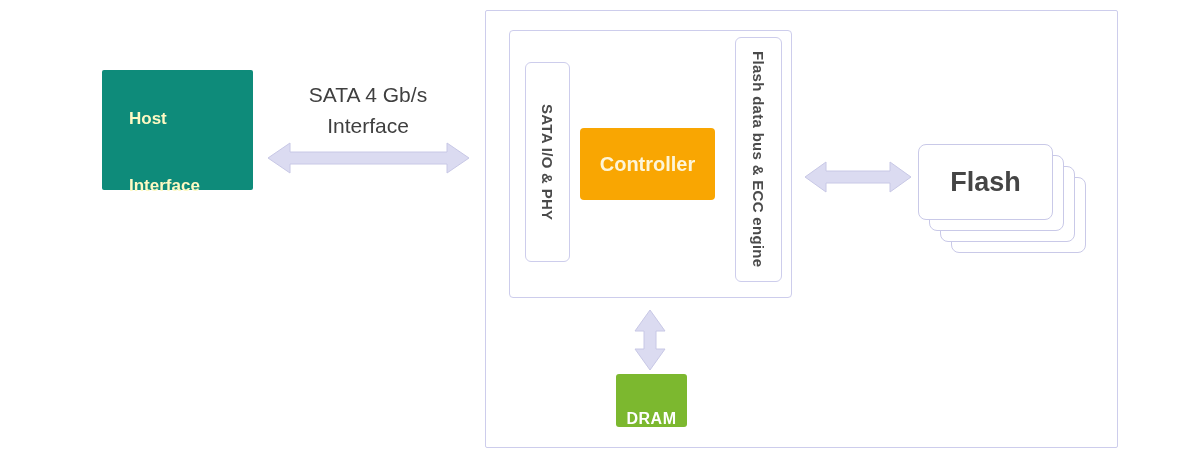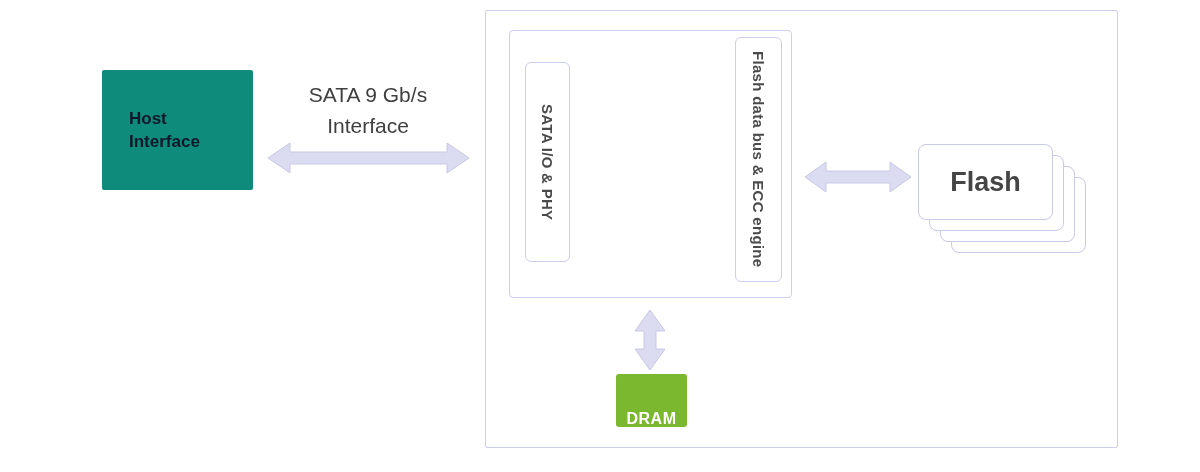--- a/index.html
+++ b/index.html
@@ -19,21 +19,21 @@
 
   
   .host-box {
     left: 102px; top: 70px; width: 151px; height: 120px;
     background: #0E8B7A;
     border-radius: 2px;
     display: flex; flex-direction: column; justify-content: center;
     padding-left: 27px;
   }
   .host-box .line {
-    color: #0f172a; font-weight: bold; font-size: 17px; line-height: 23px;
+    color: #fef9c3; font-weight: bold; font-size: 17px; line-height: 23px; margin-top: 44px;
   }
 
   
   .sata-label {
     left: 268px; top: 79px; width: 200px;
     text-align: center; color: #3F3F3F;
     font-size: 21px; line-height: 31px;
   }
 
   
@@ -116,38 +116,41 @@
 <body>
 
 <div class="stage">
 
   <div class="abs host-box">
     <span class="line">Host</span>
     <span class="line">Interface</span>
   </div>
 
   <div class="abs sata-label">
-    <div>SATA 9 Gb/s</div>
+    <div>SATA 4 Gb/s</div>
     <div>Interface</div>
   </div>
 
   <div class="abs arrow arrow-h1">
     <svg viewBox="0 0 203 34" preserveAspectRatio="none">
       <polygon points="1,17 23,2 23,11 180,11 180,2 202,17 180,32 180,23 23,23 23,32" fill="#DBDBF1" stroke="#C8C8E6" stroke-width="1"></polygon>
     </svg>
   </div>
 
   <div class="abs outer-box"></div>
 
   <div class="abs inner-box"></div>
 
   <div class="abs vbox vbox-sata">
     <span class="vtext">SATA I/O &amp; PHY</span>
   </div>
 
+  <div class="abs controller-box">
+    <span class="label">Controller</span>
+  </div>
 
   <div class="abs vbox vbox-flashbus">
     <span class="vtext">Flash data bus &amp; ECC engine</span>
   </div>
 
   <div class="abs arrow arrow-h2">
     <svg viewBox="0 0 108 34" preserveAspectRatio="none">
       <polygon points="1,17 22,2 22,11 86,11 86,2 107,17 86,32 86,23 22,23 22,32" fill="#DBDBF1" stroke="#C8C8E6" stroke-width="1"></polygon>
     </svg>
   </div>

